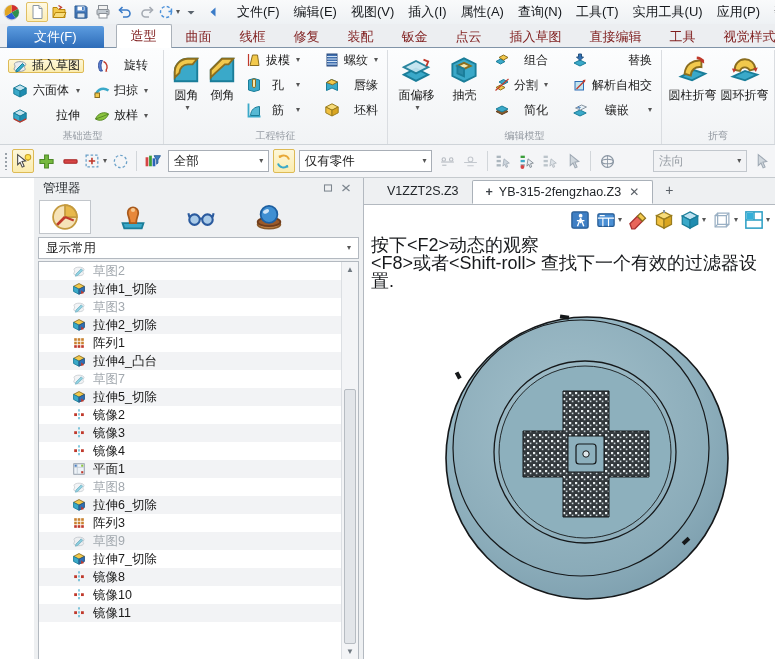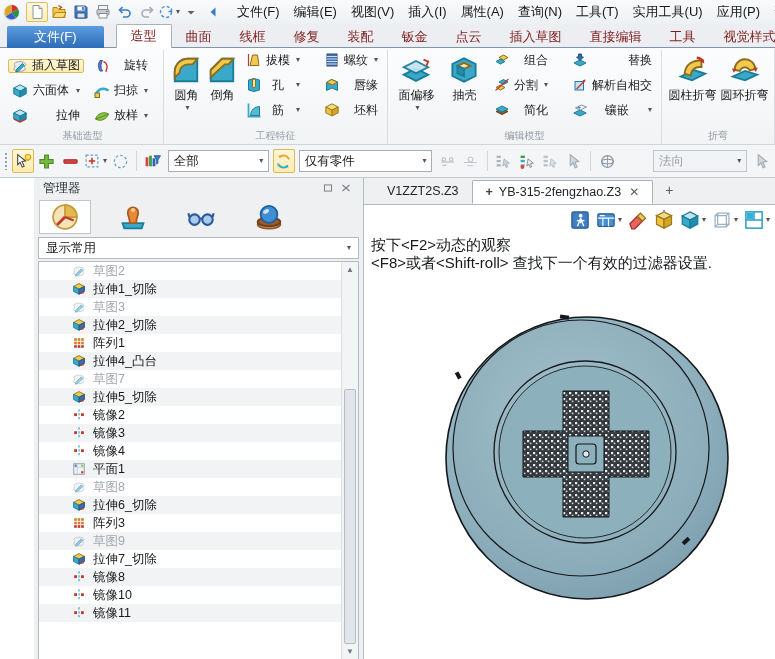--- a/index.html
+++ b/index.html
@@ -72,21 +72,21 @@
 
   #rightarea { flex:1; display:flex; flex-direction:column; background:#fff; min-width:0; }
   #doctabs { height:27px; background:#eef0f2; border-bottom:1px solid #b3b9c0; display:flex; align-items:center; padding-left:10px; }
   .dtab { height:24px; display:flex; align-items:center; gap:6px; padding:0 13px; font-size:12.5px; color:#23272b; white-space:nowrap; }
   .dtab.active { background:#fff; border:1px solid #aab1b9; border-bottom:1px solid #fff; margin-bottom:-1px; border-radius:2px 2px 0 0; }
   .dtab .plus { color:#3d4248; font-weight:bold; }
   .dtab .close { color:#5a6067; font-size:12px; margin-left:2px; }
   .newtab { padding:0 12px 3px 12px; color:#5a6067; font-size:14px; }
 
   #viewport { flex:1; position:relative; background:#fff; overflow:hidden; }
-  #hints { position:absolute; left:7px; top:31px; font-size:15px; color:#17191c; line-height:18px; }
+  #hints { position:absolute; left:7px; top:31px; font-size:18px; color:#17191c; line-height:18px; }
   #viewtools { position:absolute; right:4px; top:4px; display:flex; align-items:center; gap:4px; }
   .vbtn { height:22px; display:flex; align-items:center; justify-content:center; padding:0 1px; }
   #partsvg { position:absolute; left:0; top:0; }
 </style>
 </head>
 <body>
 
 <div id="menubar">
   <span class="applogo">
       <svg width="17" height="17" viewBox="0 0 16 16">

